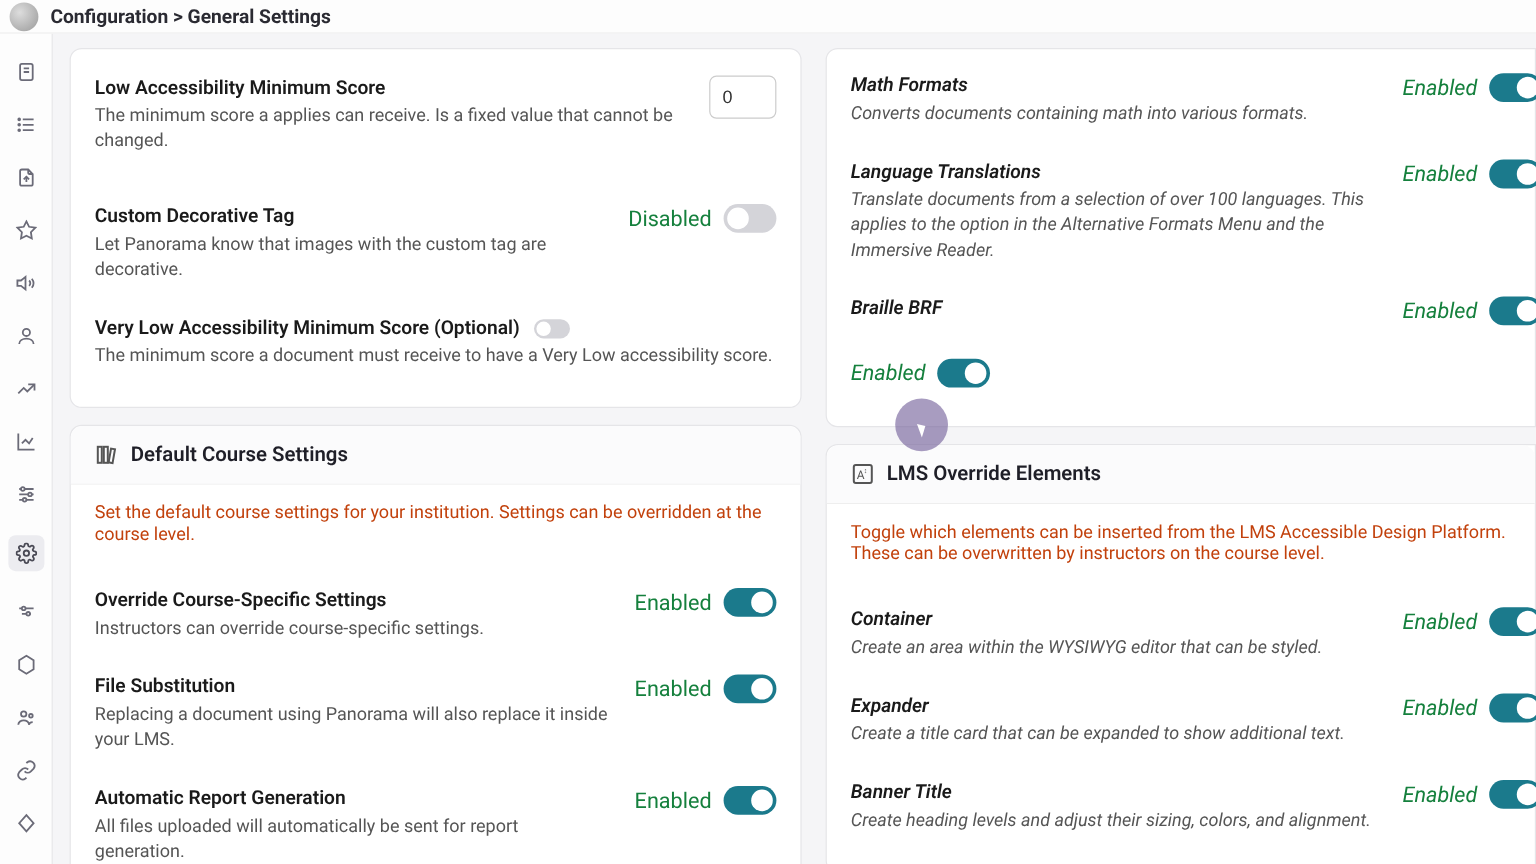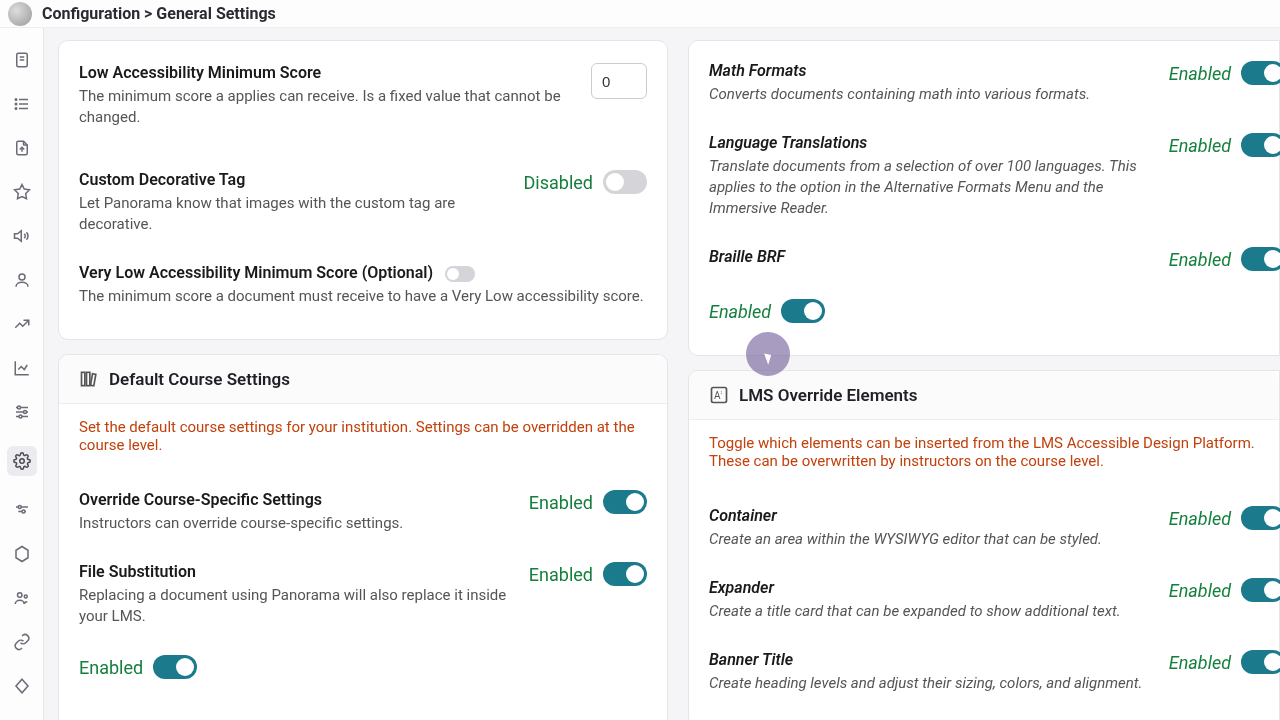--- a/index.html
+++ b/index.html
@@ -398,20 +398,24 @@
             <div class="setting-title">File Substitution</div>
             <div class="setting-desc">Replacing a document using Panorama will also replace it inside your LMS.</div>
           </div>
           <div class="setting-control">
             <span class="status-label">Enabled</span>
             <div class="toggle on"></div>
           </div>
         </div>
 
         <div class="setting-row">
+          <div class="setting-text">
+            <div class="setting-title">Automatic Report Generation</div>
+            <div class="setting-desc">All files uploaded will automatically be sent for report generation.</div>
+          </div>
           <div class="setting-control">
             <span class="status-label">Enabled</span>
             <div class="toggle on"></div>
           </div>
         </div>
 
         <div class="setting-row" style="opacity:.35;">
           
           
         </div>

